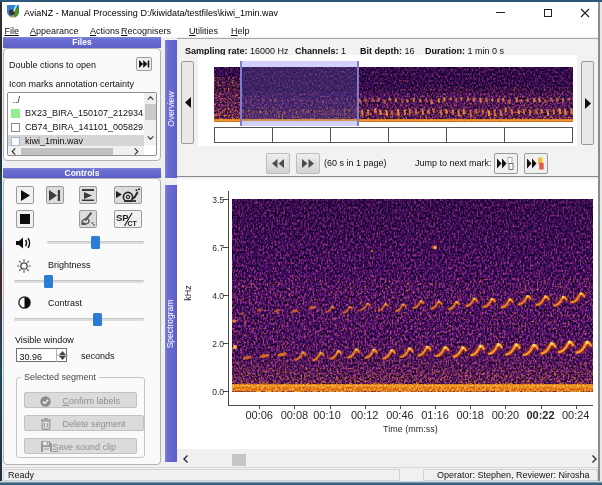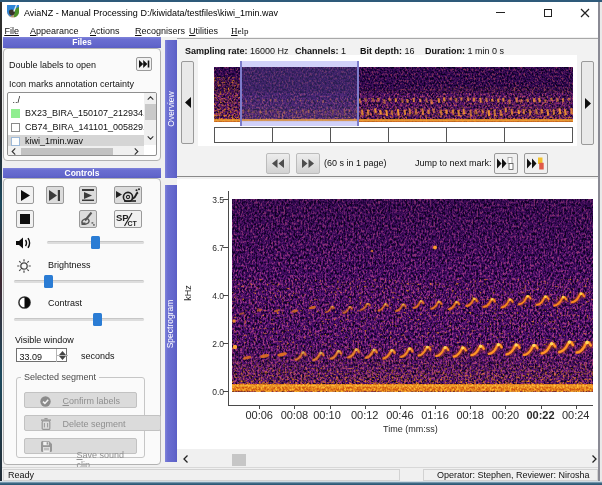--- a/index.html
+++ b/index.html
@@ -41,29 +41,29 @@
 <div class="abs" style="left:496px;top:12px;width:9px;height:1.3px;background:#222;"></div>
 <div class="abs" style="left:544px;top:9px;width:8px;height:8px;border:1.2px solid #222;"></div>
 <svg class="abs" style="left:580px;top:8px;" width="10" height="10" viewBox="0 0 10 10">
     <path d="M1,1 L9,9 M9,1 L1,9" stroke="#222" stroke-width="1.2"></path>
   </svg>
 
 <div class="abs" style="left:2px;top:23px;width:596px;height:14px;background:#fff;"></div>
 <div class="abs" style="left:4.5px;top:25.5px;text-decoration:underline;"><u>F</u>ile</div>
 <div class="abs" style="left:30px;top:25.5px;"><u>A</u>ppearance</div>
 <div class="abs" style="left:90px;top:25.5px;"><u>A</u>ctions</div>
-<div class="abs" style="left:135px;top:25.5px;"><u>R</u>ecognisers</div>
+<div class="abs" style="left:121px;top:25.5px;"><u>R</u>ecognisers</div>
 <div class="abs" style="left:189px;top:25.5px;"><u>U</u>tilities</div>
-<div class="abs" style="left:231px;top:25.5px;font-family:Liberation Serif, serif;"><u>H</u>elp</div>
+<div class="abs" style="left:231px;top:25.5px;"><u>H</u>elp</div>
 
 <div class="abs" style="left:2px;top:37px;width:596px;height:430px;background:#f0f0f0;"></div>
 
 <div class="abs purple dockhead" style="left:3px;top:37px;width:158px;height:11px;">Files</div>
 <div class="abs panel" style="left:3px;top:48px;width:158px;height:113px;"></div>
-<div class="abs" style="left:9px;top:60px;">Double labels to open</div>
+<div class="abs" style="left:9px;top:60px;">Double ctions to open</div>
 <div class="abs btn ctr" style="left:136px;top:57px;width:16px;height:14px;">
  <svg width="11" height="8" viewBox="0 0 11 8">
       <path d="M0,0 L4.2,4 L0,8 z M4.2,0 L8.4,4 L4.2,8 z" fill="#111"></path>
       <rect x="8.7" y="0.5" width="1.6" height="7" fill="#111"></rect>
     </svg>
 </div>
 <div class="abs" style="left:9px;top:78.5px;">Icon marks annotation certainty</div>
 <div class="abs" style="left:7px;top:92px;width:150px;height:64px;background:#fff;border:1px solid #8f8f8f;border-radius:2px;overflow:hidden;">
   <div class="abs" style="left:4.5px;top:1.5px;">../</div>
   <div class="abs" style="left:3px;top:15.5px;width:9px;height:9px;background:#90ee90;"></div>
@@ -168,21 +168,21 @@
 <svg class="abs" style="left:18px;top:296px;" width="13" height="13" viewBox="0 0 13 13">
  <circle cx="6.5" cy="6.5" r="5.6" fill="#fff" stroke="#333" stroke-width="1.5"></circle>
  <path d="M6.5,0.9 a5.6,5.6 0 0 1 0,11.2 z" fill="#0a0a0a"></path>
   </svg>
 <div class="abs" style="left:48px;top:297.5px;">Contrast</div>
 <div class="slider" style="left:14px;top:318px;width:130px;"></div>
 <div class="handle" style="left:92.5px;top:313px;"></div>
 
 <div class="abs" style="left:15px;top:334.5px;">Visible window</div>
 <div class="abs" style="left:15.5px;top:348px;width:51px;height:14px;background:#fff;border:1px solid #707070;">
- <div class="abs" style="left:3px;top:2.5px;">33.09</div>
+ <div class="abs" style="left:3px;top:2.5px;">30.96</div>
  <div class="abs" style="left:39px;top:0;width:11px;height:12.5px;border-left:1px solid #b5b5b5;">
   <svg class="abs" style="left:2px;top:1.5px;" width="7" height="4" viewBox="0 0 7 4">
         <path d="M0,4 L3.5,0 L7,4 z" fill="#444"></path>
       </svg>
   <svg class="abs" style="left:2px;top:7px;" width="7" height="4" viewBox="0 0 7 4">
         <path d="M0,0 L3.5,4 L7,0 z" fill="#444"></path>
       </svg>
   <div class="abs" style="left:0;top:6px;width:11px;height:1px;background:#b5b5b5;"></div>
  </div>
 </div>
@@ -191,38 +191,38 @@
 <fieldset class="abs" style="left:16px;top:372px;width:129px;height:86px;border:1px solid #c6c6c6;border-radius:3px;color:#4a4a4a;">
  <legend style="margin-left:4px;padding:0 3px;font-size:9px;">Selected segment</legend>
 </fieldset>
 <div class="abs dis-btn" style="left:23.5px;top:392px;width:113px;height:15.5px;">
  <svg class="abs" style="left:15px;top:2.5px;" width="11" height="11" viewBox="0 0 11 11">
       <circle cx="5.5" cy="5.5" r="5.2" fill="#8b8b8b"></circle>
       <path d="M3,5.6 L4.9,7.4 L8.2,3.8" fill="none" stroke="#f2f2f2" stroke-width="1.5"></path>
     </svg>
  <div class="abs" style="left:38px;top:3px;"><u>C</u>onfirm labels</div>
 </div>
-<div class="abs dis-btn" style="left:23.5px;top:415px;width:137px;height:15.5px;">
+<div class="abs dis-btn" style="left:23.5px;top:415px;width:120px;height:15.5px;">
  <svg class="abs" style="left:16px;top:2px;" width="10" height="12" viewBox="0 0 10 12">
       <rect x="1.2" y="3" width="7.6" height="8.4" rx="1" fill="none" stroke="#979797" stroke-width="1.2"></rect>
       <rect x="0" y="1.4" width="10" height="1.4" fill="#979797"></rect>
       <rect x="3.4" y="0" width="3.2" height="1.4" fill="#979797"></rect>
       <path d="M3.4,5 V9.4 M6.6,5 V9.4" stroke="#979797" stroke-width="1"></path>
     </svg>
  <div class="abs" style="left:38px;top:3px;">Delete segment</div>
 </div>
 <div class="abs dis-btn" style="left:23.5px;top:438px;width:113px;height:15.5px;">
  <svg class="abs" style="left:16px;top:2px;" width="11" height="11" viewBox="0 0 11 11">
       <path d="M0,1.5 A1.5,1.5 0 0 1 1.5,0 H8 L11,3 V9.5 A1.5,1.5 0 0 1 9.5,11 H1.5 A1.5,1.5 0 0 1 0,9.5 z" fill="#979797"></path>
       <rect x="2.2" y="0.8" width="5.6" height="3.4" fill="#f2f2f2"></rect>
       <rect x="5.6" y="1.2" width="1.6" height="2.4" fill="#979797"></rect>
       <rect x="2.2" y="6" width="6.6" height="5" fill="#f2f2f2"></rect>
       <path d="M3,7.2 H8 M3,8.8 H8" stroke="#979797" stroke-width="0.8"></path>
     </svg>
- <div class="abs" style="left:52px;top:3px;margin-top:8px;"><u>S</u>ave sound clip</div>
+ <div class="abs" style="left:28px;top:3px;"><u>S</u>ave sound clip</div>
 </div>
 
 <div class="abs purplev" style="left:165px;top:40px;width:11.5px;height:138px;"></div>
 <div class="abs ctr" style="left:165px;top:40px;width:11.5px;height:138px;">
     <span class="vlab">Overview</span>
   </div>
 <div class="abs" style="left:177px;top:38px;width:421px;height:139px;background:#f2f2f2;border-top:1px solid #a8a8a8;border-bottom:1px solid #8a8a8a;"></div>
 <div class="abs" style="left:185px;top:45.5px;"><b>Sampling rate:</b> 16000 Hz</div>
 <div class="abs" style="left:295px;top:45.5px;"><b>Channels:</b> 1</div>
 <div class="abs" style="left:360px;top:45.5px;"><b>Bit depth:</b> 16</div>

